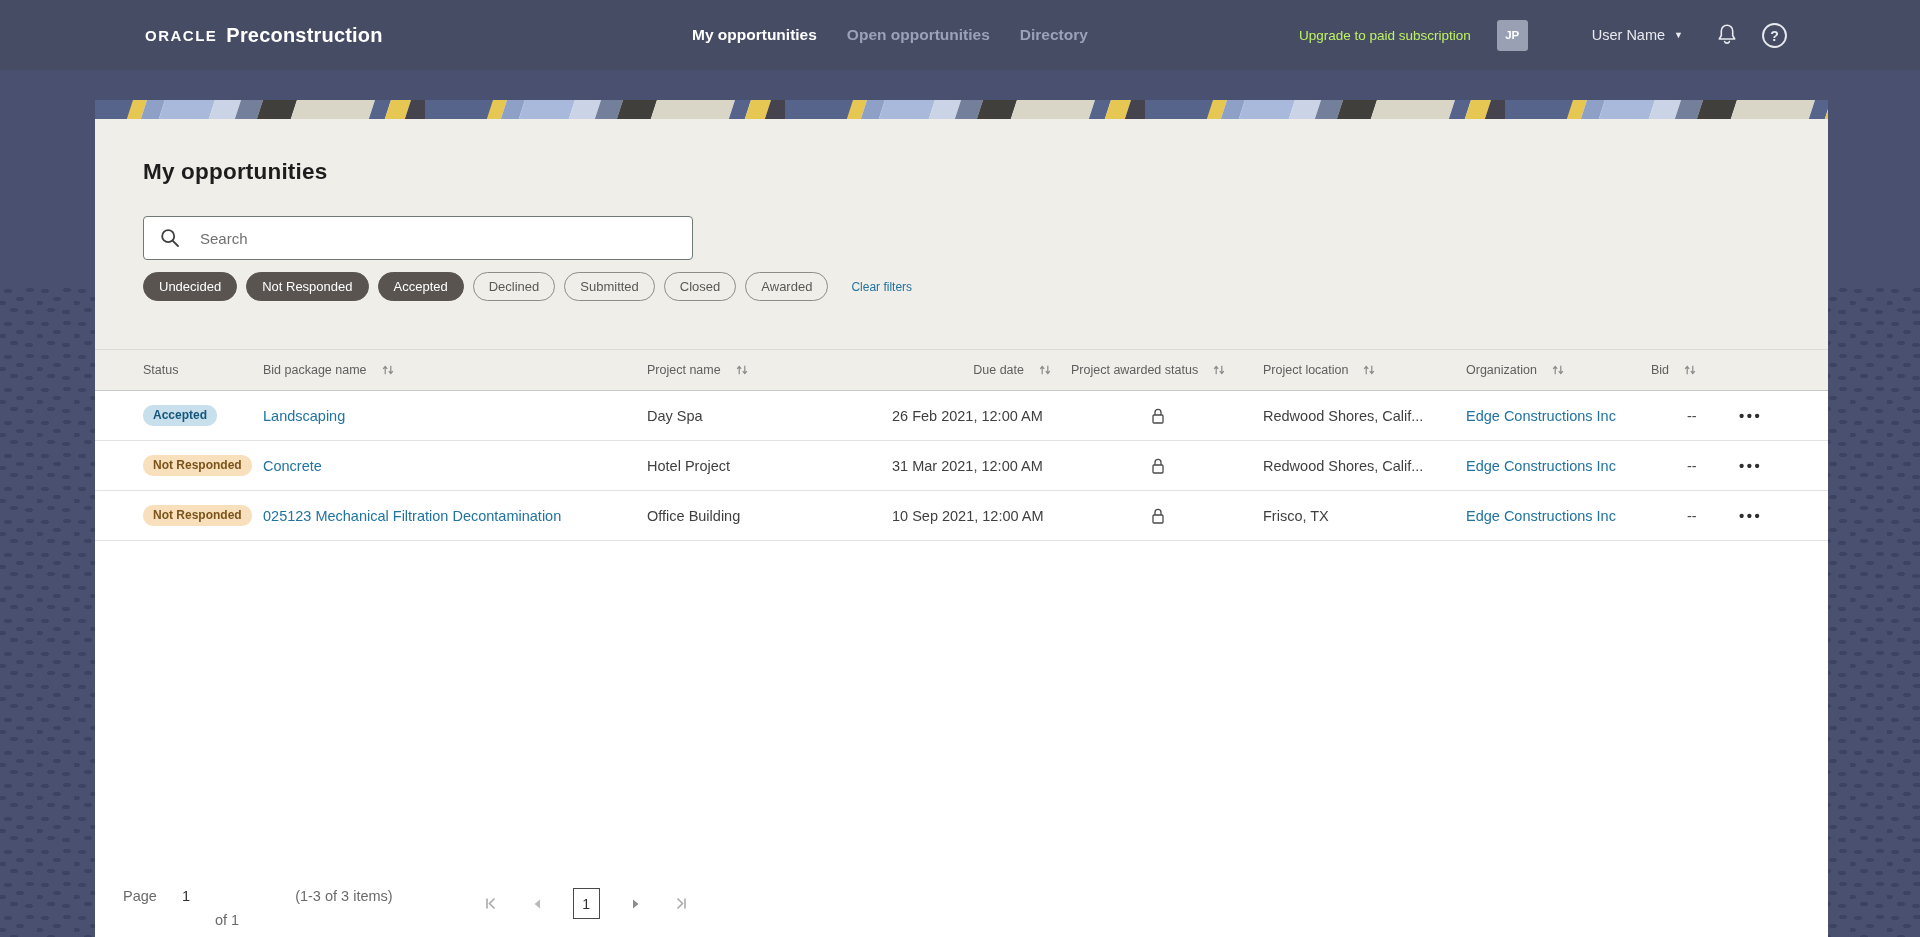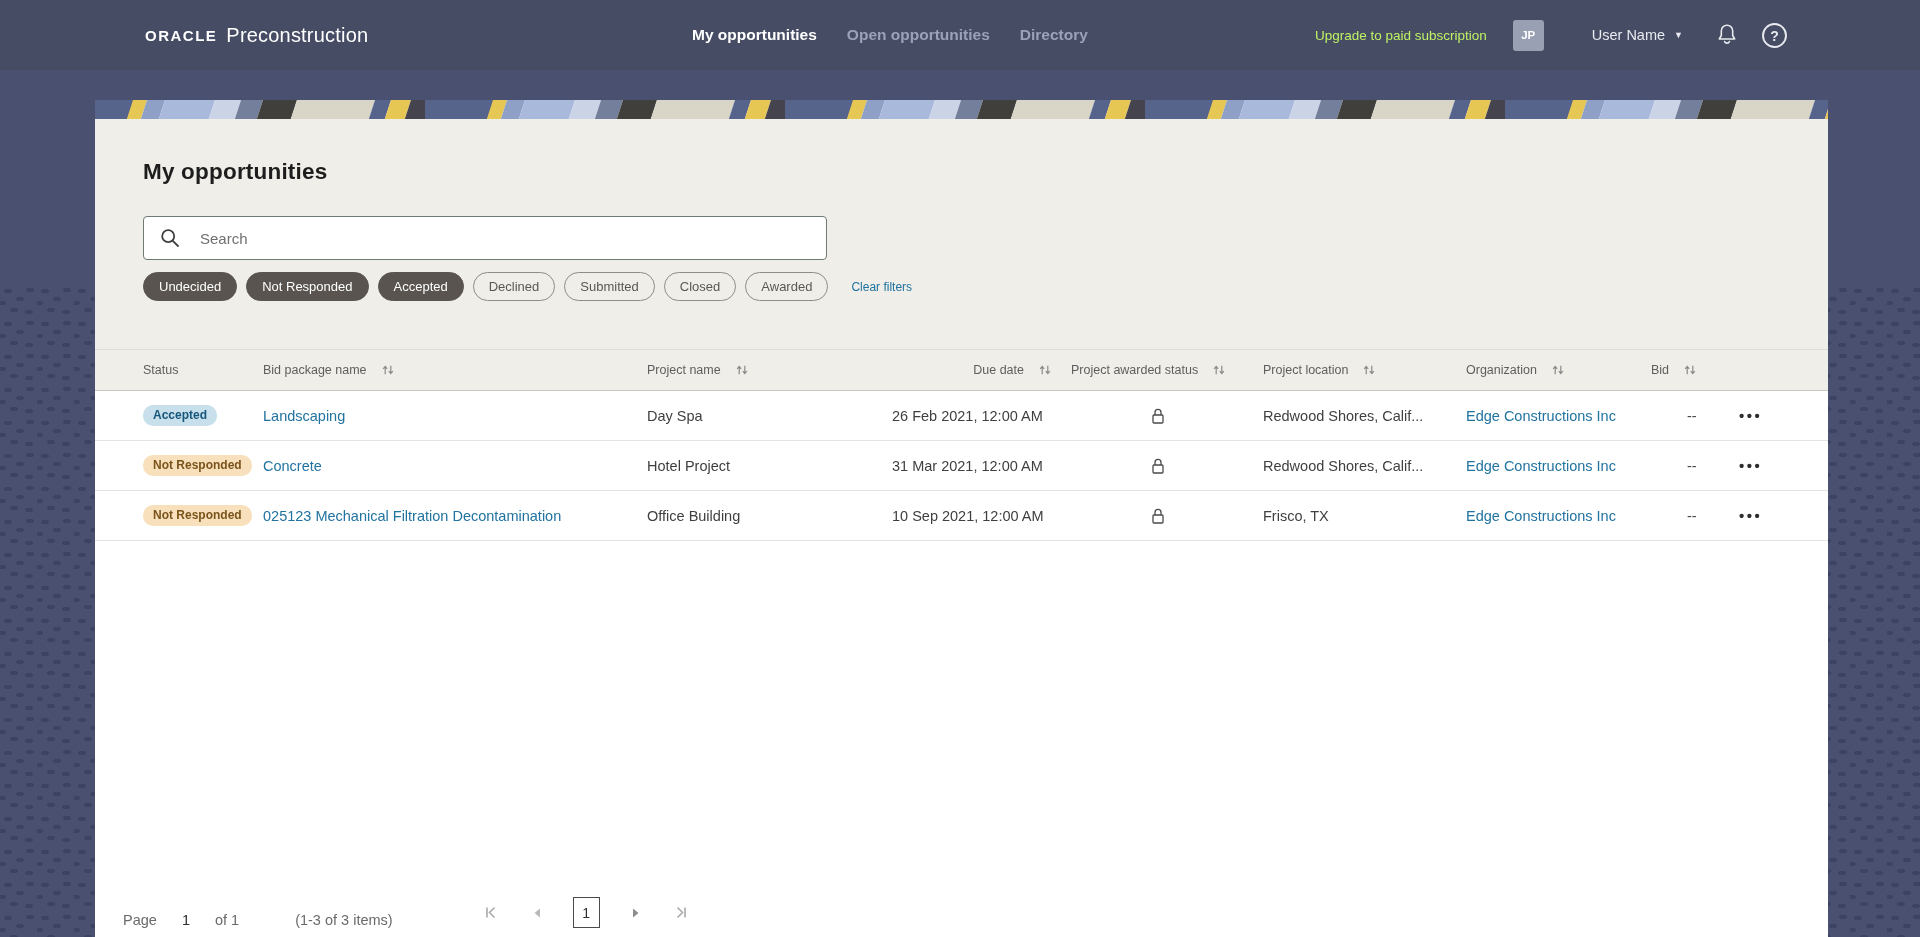--- a/index.html
+++ b/index.html
@@ -27,34 +27,34 @@
 
   
   .topbar {
     position: relative; height: 70px; background: #464C63; z-index: 2;
   }
   .brand {
     position: absolute; left: 145px; top: 0; height: 70px;
     display: flex; align-items: center; color: #fff;
   }
   .brand .oracle { font-size: 15px; font-weight: 800; letter-spacing: 1.5px; }
-  .brand .product { font-size: 20px; font-weight: 400; margin-left: 9px; letter-spacing: 0.2px; }
+  .brand .product { font-size: 20px; font-weight: 700; margin-left: 9px; letter-spacing: 0.2px; }
   .topnav {
     position: absolute; left: 692px; top: 0; height: 70px;
     display: flex; align-items: center; gap: 30px;
   }
   .topnav .nav-item { font-size: 15.5px; font-weight: 600; color: #9AA1B8; cursor: pointer; white-space: nowrap; }
   .topnav .nav-item.active { color: #ffffff; }
   .topbar-right {
     position: absolute; right: 132px; top: 0; height: 70px;
     display: flex; align-items: center;
   }
   .upgrade-link { color: #bef264; font-size: 13.5px; cursor: pointer; margin-right: 26px; white-space: nowrap; }
   .avatar {
-    width: 31px; height: 31px; border-radius: 3px; margin-right: 48px;
+    width: 31px; height: 31px; border-radius: 3px; margin-right: 64px;
     background-color: #99A0B4;
     background-image:
       radial-gradient(3px 1.8px at 6px 5px,  #868D A1 98%, transparent),
       radial-gradient(3px 1.8px at 16px 12px,#868DA1 98%, transparent),
       radial-gradient(3px 1.8px at 9px 19px, #868DA1 98%, transparent),
       radial-gradient(3px 1.8px at 22px 24px,#868DA1 98%, transparent);
     background-size: 26px 28px;
     display: flex; align-items: center; justify-content: center;
     color: #fff; font-size: 11.5px; font-weight: 700; cursor: pointer;
   }
@@ -65,21 +65,21 @@
 
   
   .card {
     position: absolute; left: 95px; top: 100px; width: 1733px; bottom: 0;
     background: #ffffff; z-index: 1;
   }
   .banner-strip { display: block; width: 100%; height: 19px; }
   .section-top { background: #EFEEE9; padding-left: 48px; }
   .page-title { padding-top: 40px; font-size: 22.5px; font-weight: 700; color: #1d1d1d; letter-spacing: 0.2px; }
 
-  .search-wrap { position: relative; margin-top: 31px; width: 684px; height: 44px; }
+  .search-wrap { position: relative; margin-top: 31px; width: 550px; height: 44px; }
   .search-input {
     width: 100%; height: 100%; background: #fff;
     border: 1px solid #6F7A72; border-radius: 4px;
     padding: 0 14px 0 56px; font-size: 15px; color: #222;
     font-family: "Liberation Sans", sans-serif; outline: none;
   }
   .search-input::placeholder { color: #707070; }
   .search-icon { position: absolute; left: 17px; top: 12px; }
 
   .chips-row { display: flex; align-items: center; margin-top: 12px; padding-bottom: 48px; }
@@ -118,21 +118,21 @@
     display: inline-block; padding: 4px 10px; border-radius: 10px;
     font-size: 12px; font-weight: 700; line-height: 13px;
   }
   .badge.accepted { background: #C8DFEC; color: #16567B; }
   .badge.warning { background: #F8E0BD; color: #7A541B; }
   .overflow-btn { background: none; border: none; cursor: pointer; font-size: 15px; color: #2E2E2E; letter-spacing: 2.5px; font-weight: 700; }
 
   
   .pagination {
     position: absolute; left: 0; top: 788px; width: 100%;
-    display: flex; align-items: flex-end; padding-left: 28px;
+    display: flex; align-items: flex-start; padding-left: 28px;
     font-size: 14.5px; color: #4A4A4A;
   }
   .pagination .pg-label { color: #6A6A6A; }
   .pagination .pg-current-num { margin-left: 25px; color: #2E2E2E; }
   .pagination .pg-of { margin-left: 25px; color: #6A6A6A; margin-top: 24px; }
   .pagination .pg-items { margin-left: 56px; color: #6A6A6A; }
   .pager { display: flex; align-items: center; margin-left: 88px; }
   .pager .pg-btn { background: none; border: none; cursor: pointer; display: flex; align-items: center; justify-content: center; width: 20px; }
   .pager .pg-btn + .pg-btn, .pager .pg-page { margin-left: 26px; }
   .pager .pg-page {

